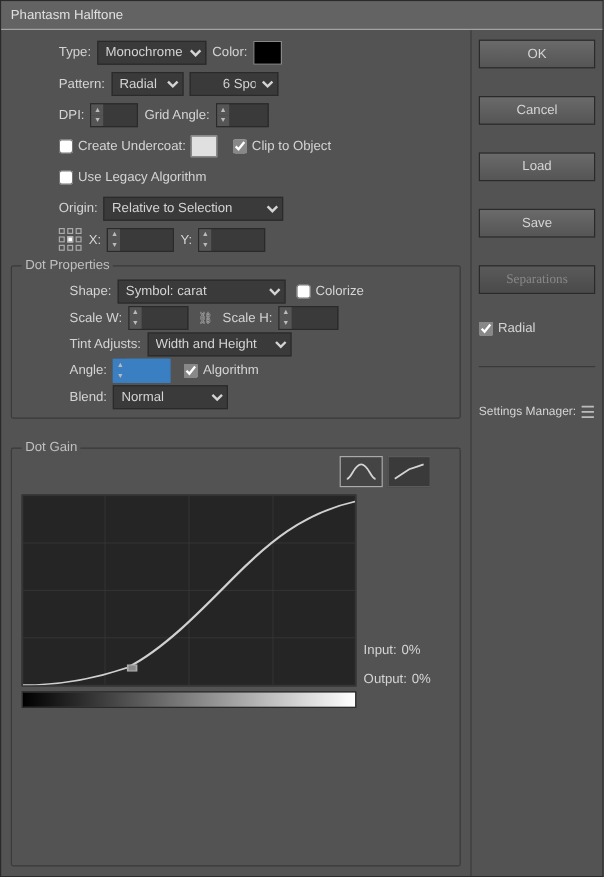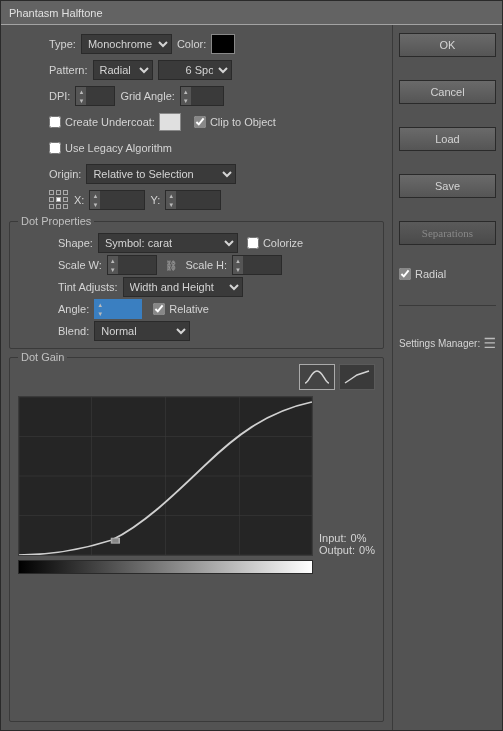--- a/index.html
+++ b/index.html
@@ -199,22 +199,22 @@
       cursor: pointer;
     }
     .preview-row {
       display: flex;
       align-items: center;
       gap: 4px;
     }
     .dot-gain-section {
       border: 1px solid #3a3a3a;
       border-radius: 2px;
-      padding: 6px 8px 8px 8px;
-      margin-top: 4px;
+      padding: 6px 24px 8px 8px;
+      margin-top: 20px;
       position: relative;
       flex: 1;
     }
     .dot-gain-title {
       position: absolute;
       top: -7px;
       left: 8px;
       background: #535353;
       padding: 0 3px;
       color: #c0c0c0;
@@ -461,21 +461,21 @@
           <span class="label">Angle:</span>
           <div class="scale-input" style="background:#3a7fc1; border-color:#3a7fc1;">
             <div class="spinner-arrows">
               <button class="spinner-arrow" style="background:#3a7fc1;">▲</button>
               <button class="spinner-arrow" style="background:#3a7fc1;">▼</button>
             </div>
             <input type="text" style="width: 36px; background: rgb(58, 127, 193); color: rgb(255, 255, 255);">
           </div>
           <div class="checkbox-row" style="margin-left:6px;">
             <input type="checkbox" checked="" style="">
-            <span class="label">Relative</span>
+            <span class="label">Algorithm</span>
           </div>
         </div>
 
         <div class="row">
           <span class="label">Blend:</span>
           <select style="width:96px;">
             <option>Normal</option>
             <option>Multiply</option>
             <option>Screen</option>
           </select>
@@ -515,21 +515,21 @@
                 <line x1="190" y1="0" x2="190" y2="160" stroke="#3a3a3a" stroke-width="0.5"></line>
 
                 <path d="M0,160 C20,160 40,155 60,145 C80,130 100,100 120,70 C140,40 160,15 190,5" stroke="#d0d0d0" stroke-width="1.5" fill="none"></path>
 
                 <rect x="60" y="143" width="5" height="5" fill="#888" stroke="#aaa" stroke-width="1"></rect>
               </svg>
 
               <div class="gradient-bar"></div>
             </div>
 
-            <div style="display:flex; flex-direction:column; justify-content:flex-end; gap:0; padding-bottom:18px;">
+            <div style="display:flex; flex-direction:column; justify-content:flex-end; gap:12px; padding-bottom:18px;">
               <div class="input-output-row">
                 <span class="label">Input:</span>
                 <span class="label">0%</span>
               </div>
               <div class="input-output-row">
                 <span class="label">Output:</span>
                 <span class="label">0%</span>
               </div>
             </div>
           </div>

